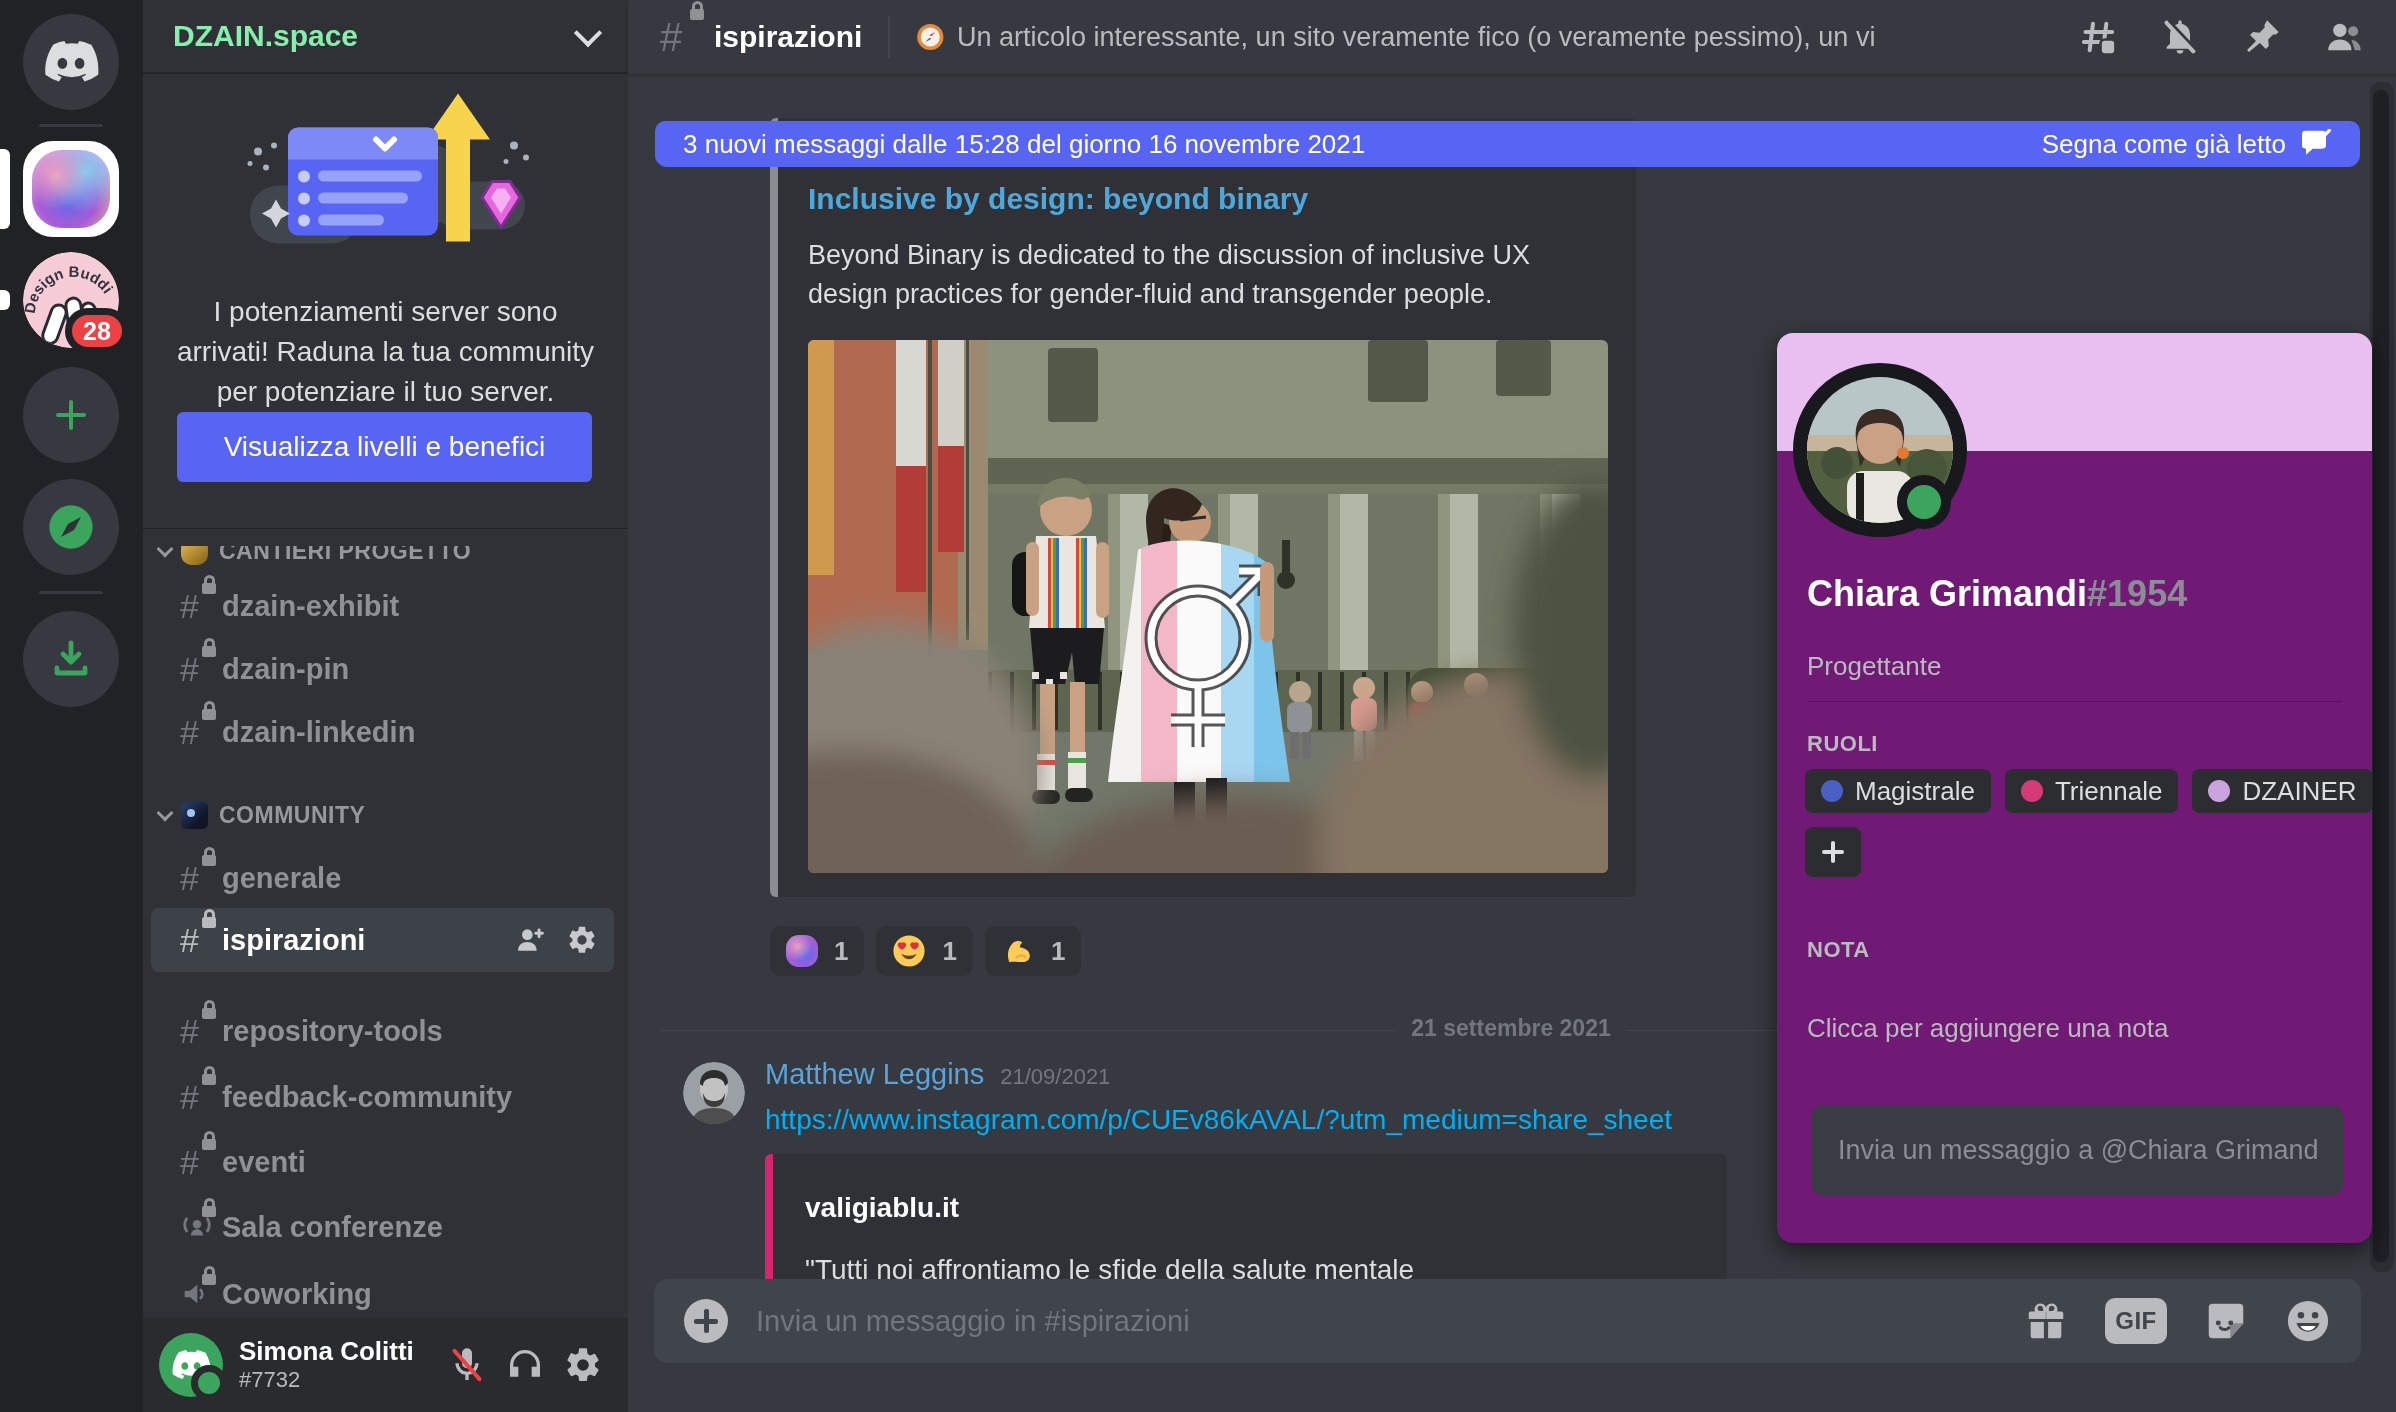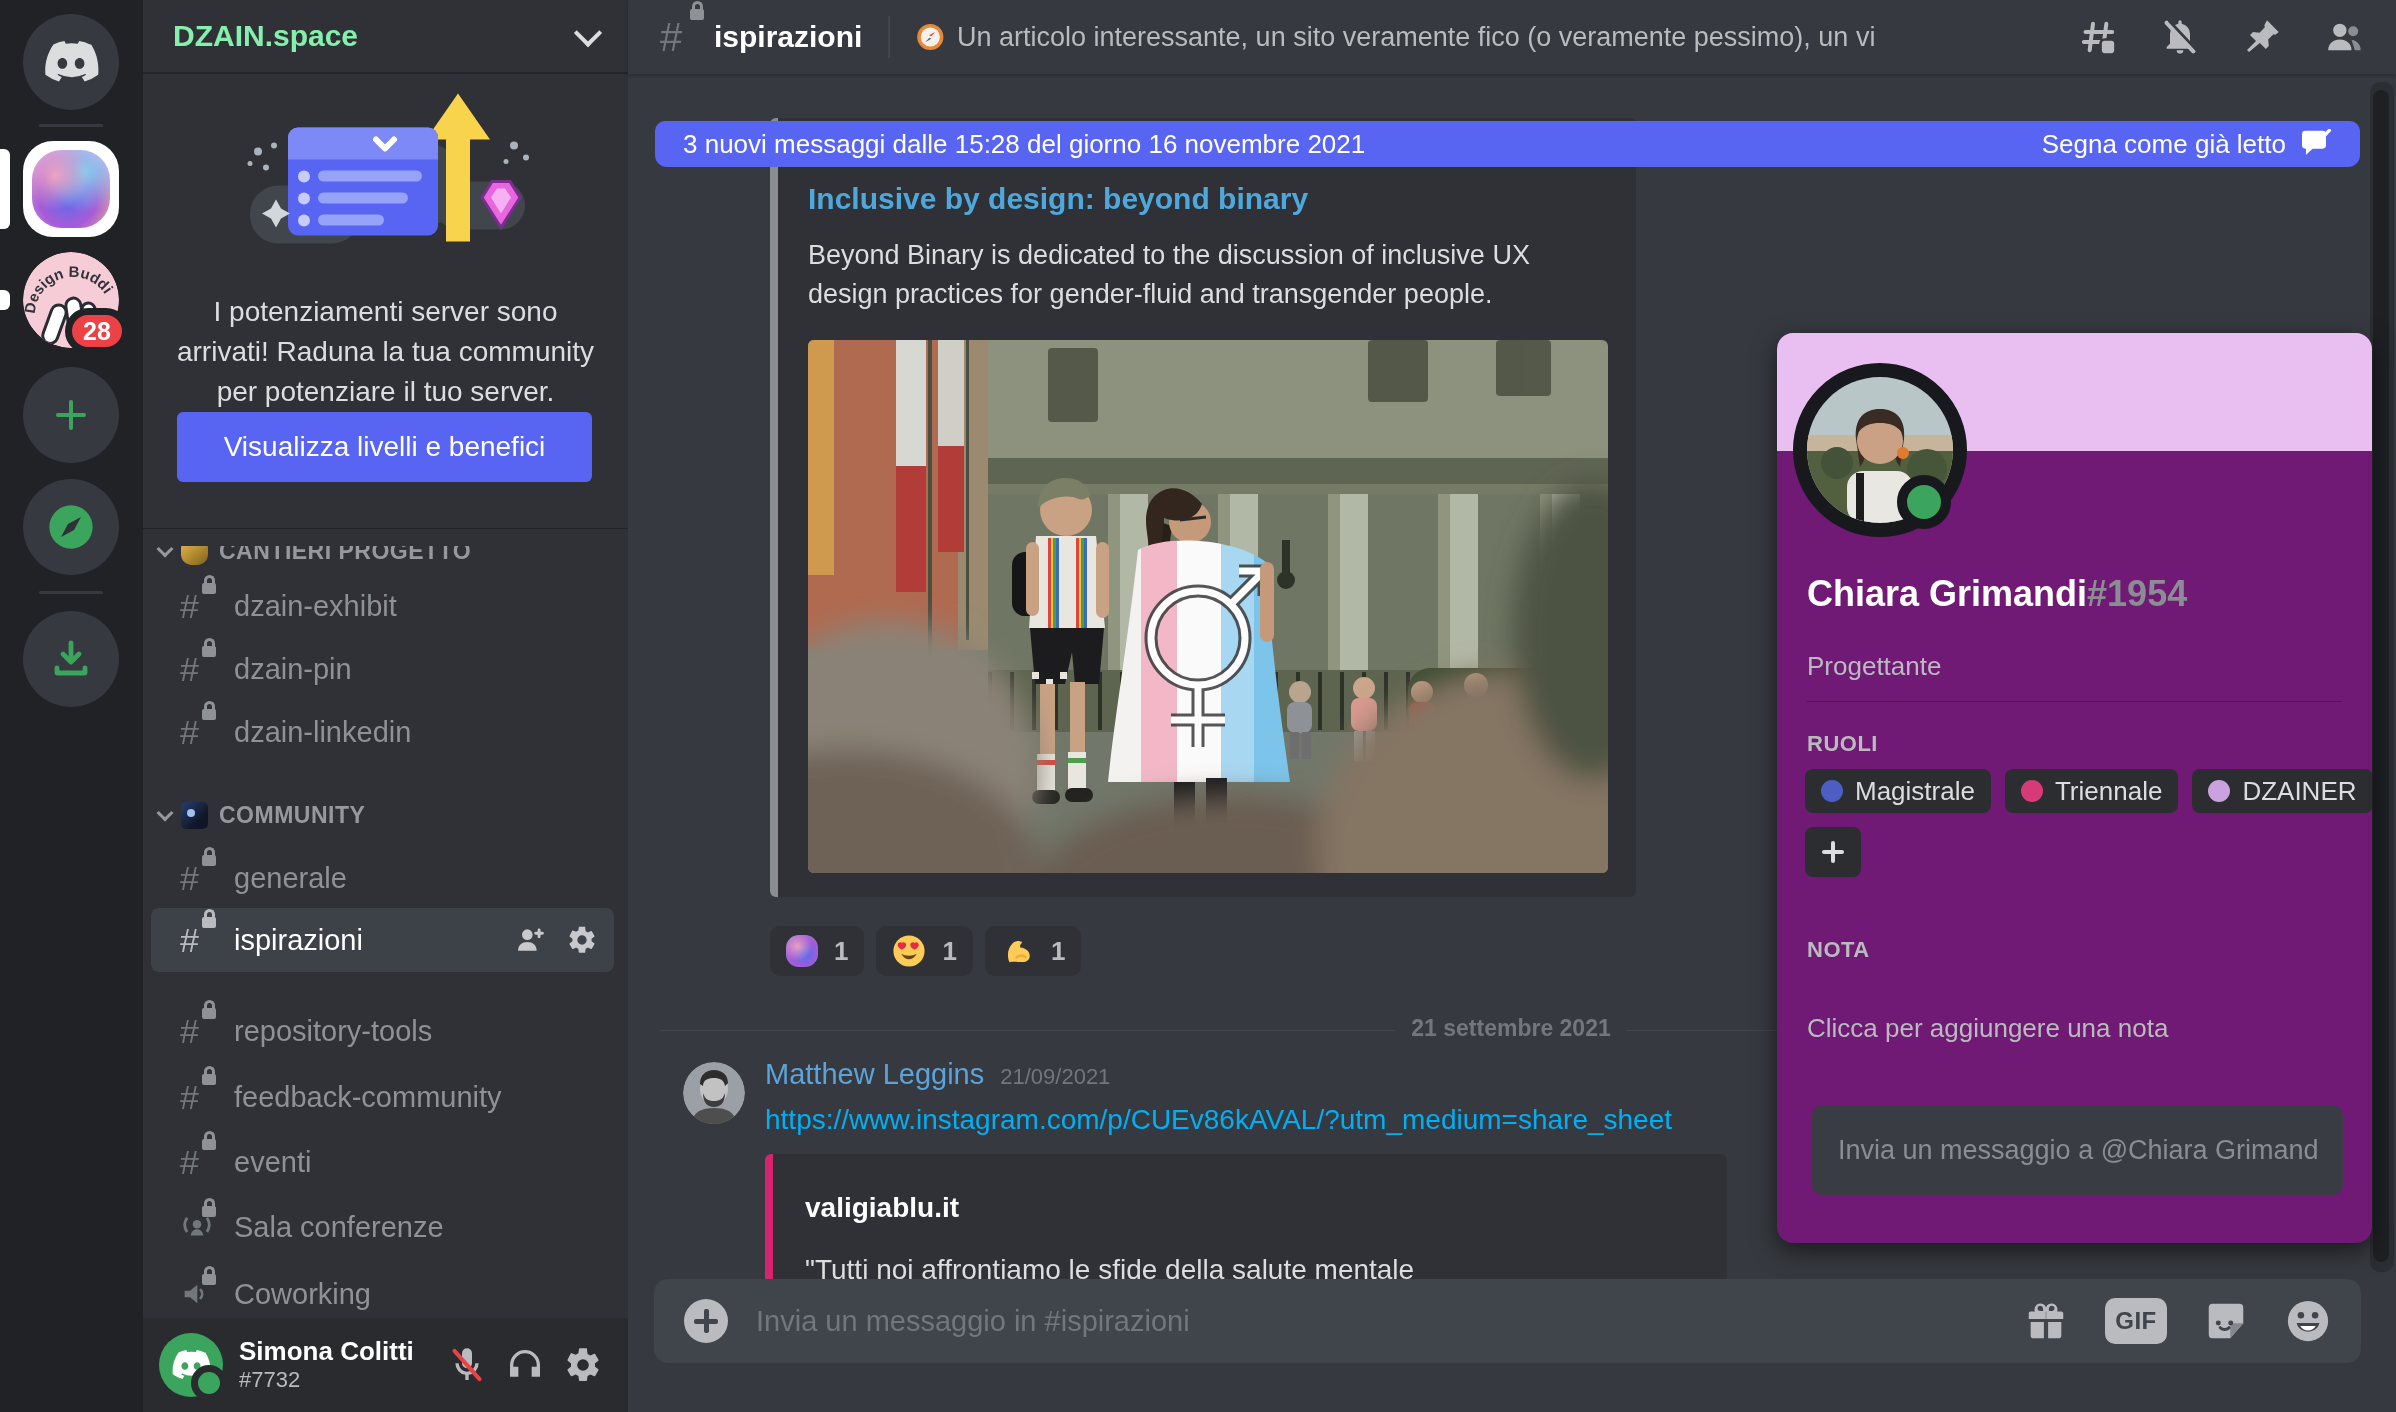--- a/index.html
+++ b/index.html
@@ -48,21 +48,21 @@
   .emoji-tool{border-radius:40%;background:linear-gradient(140deg,#e3b34a 10%,#8a6a1f 90%);}
   .emoji-img{border-radius:5px;background:linear-gradient(135deg,#27406e 0%,#101527 70%);position:relative;}
   .emoji-img::after{content:"";position:absolute;left:6px;top:7px;width:8px;height:8px;border-radius:50%;background:#9fc2ee;}
   .cat-plus{margin-left:auto;color:#96989d;}
   .cat-plus .plus-i{width:22px;height:22px;color:#b9bbbe;}
   .ch{position:absolute;left:8px;right:14px;height:62px;border-radius:8px;display:flex;align-items:center;padding-left:29px;box-sizing:border-box;color:#8e9297;cursor:pointer;}
   .ch-ico{position:relative;width:38px;flex:none;display:flex;align-items:center;}
   .hashchar{font-size:34px;color:#72767d;font-weight:400;}
   .lockb{position:absolute;top:-4px;right:2px;width:14px;height:11px;border-radius:2px;color:#8e9297;background:currentColor;}
   .lockb::before{content:"";position:absolute;top:-8px;left:2px;width:5px;height:6px;border:3px solid;border-color:currentColor;border-bottom:none;border-radius:6px 6px 0 0;}
-  .ch-label{margin-left:16px;font-size:29px;font-weight:400;white-space:nowrap;}
+  .ch-label{margin-left:4px;font-size:29px;font-weight:700;white-space:nowrap;}
   .ch.sel{background:#3d4148;color:#fff;}
   .ch.sel .hashchar{color:#b9bbbe;}
   .ch.sel .lockb{color:#b9bbbe;}
   .ch-actions{margin-left:auto;margin-right:16px;display:flex;gap:20px;align-items:center;}
 
   .userbar{position:absolute;bottom:0;left:0;right:0;height:94px;background:#292b2f;display:flex;align-items:center;padding:0 16px;box-sizing:border-box;}
   .u-avatar{position:relative;width:64px;height:64px;border-radius:50%;background:#3ba55d;display:flex;align-items:center;justify-content:center;flex:none;cursor:pointer;}
   .u-status{position:absolute;right:-4px;bottom:-4px;width:22px;height:22px;border-radius:50%;background:#3ba55d;border:7px solid #292b2f;}
   .u-texts{margin-left:16px;line-height:1.15;}
   .u-name{font-size:26px;font-weight:700;color:#fff;}

